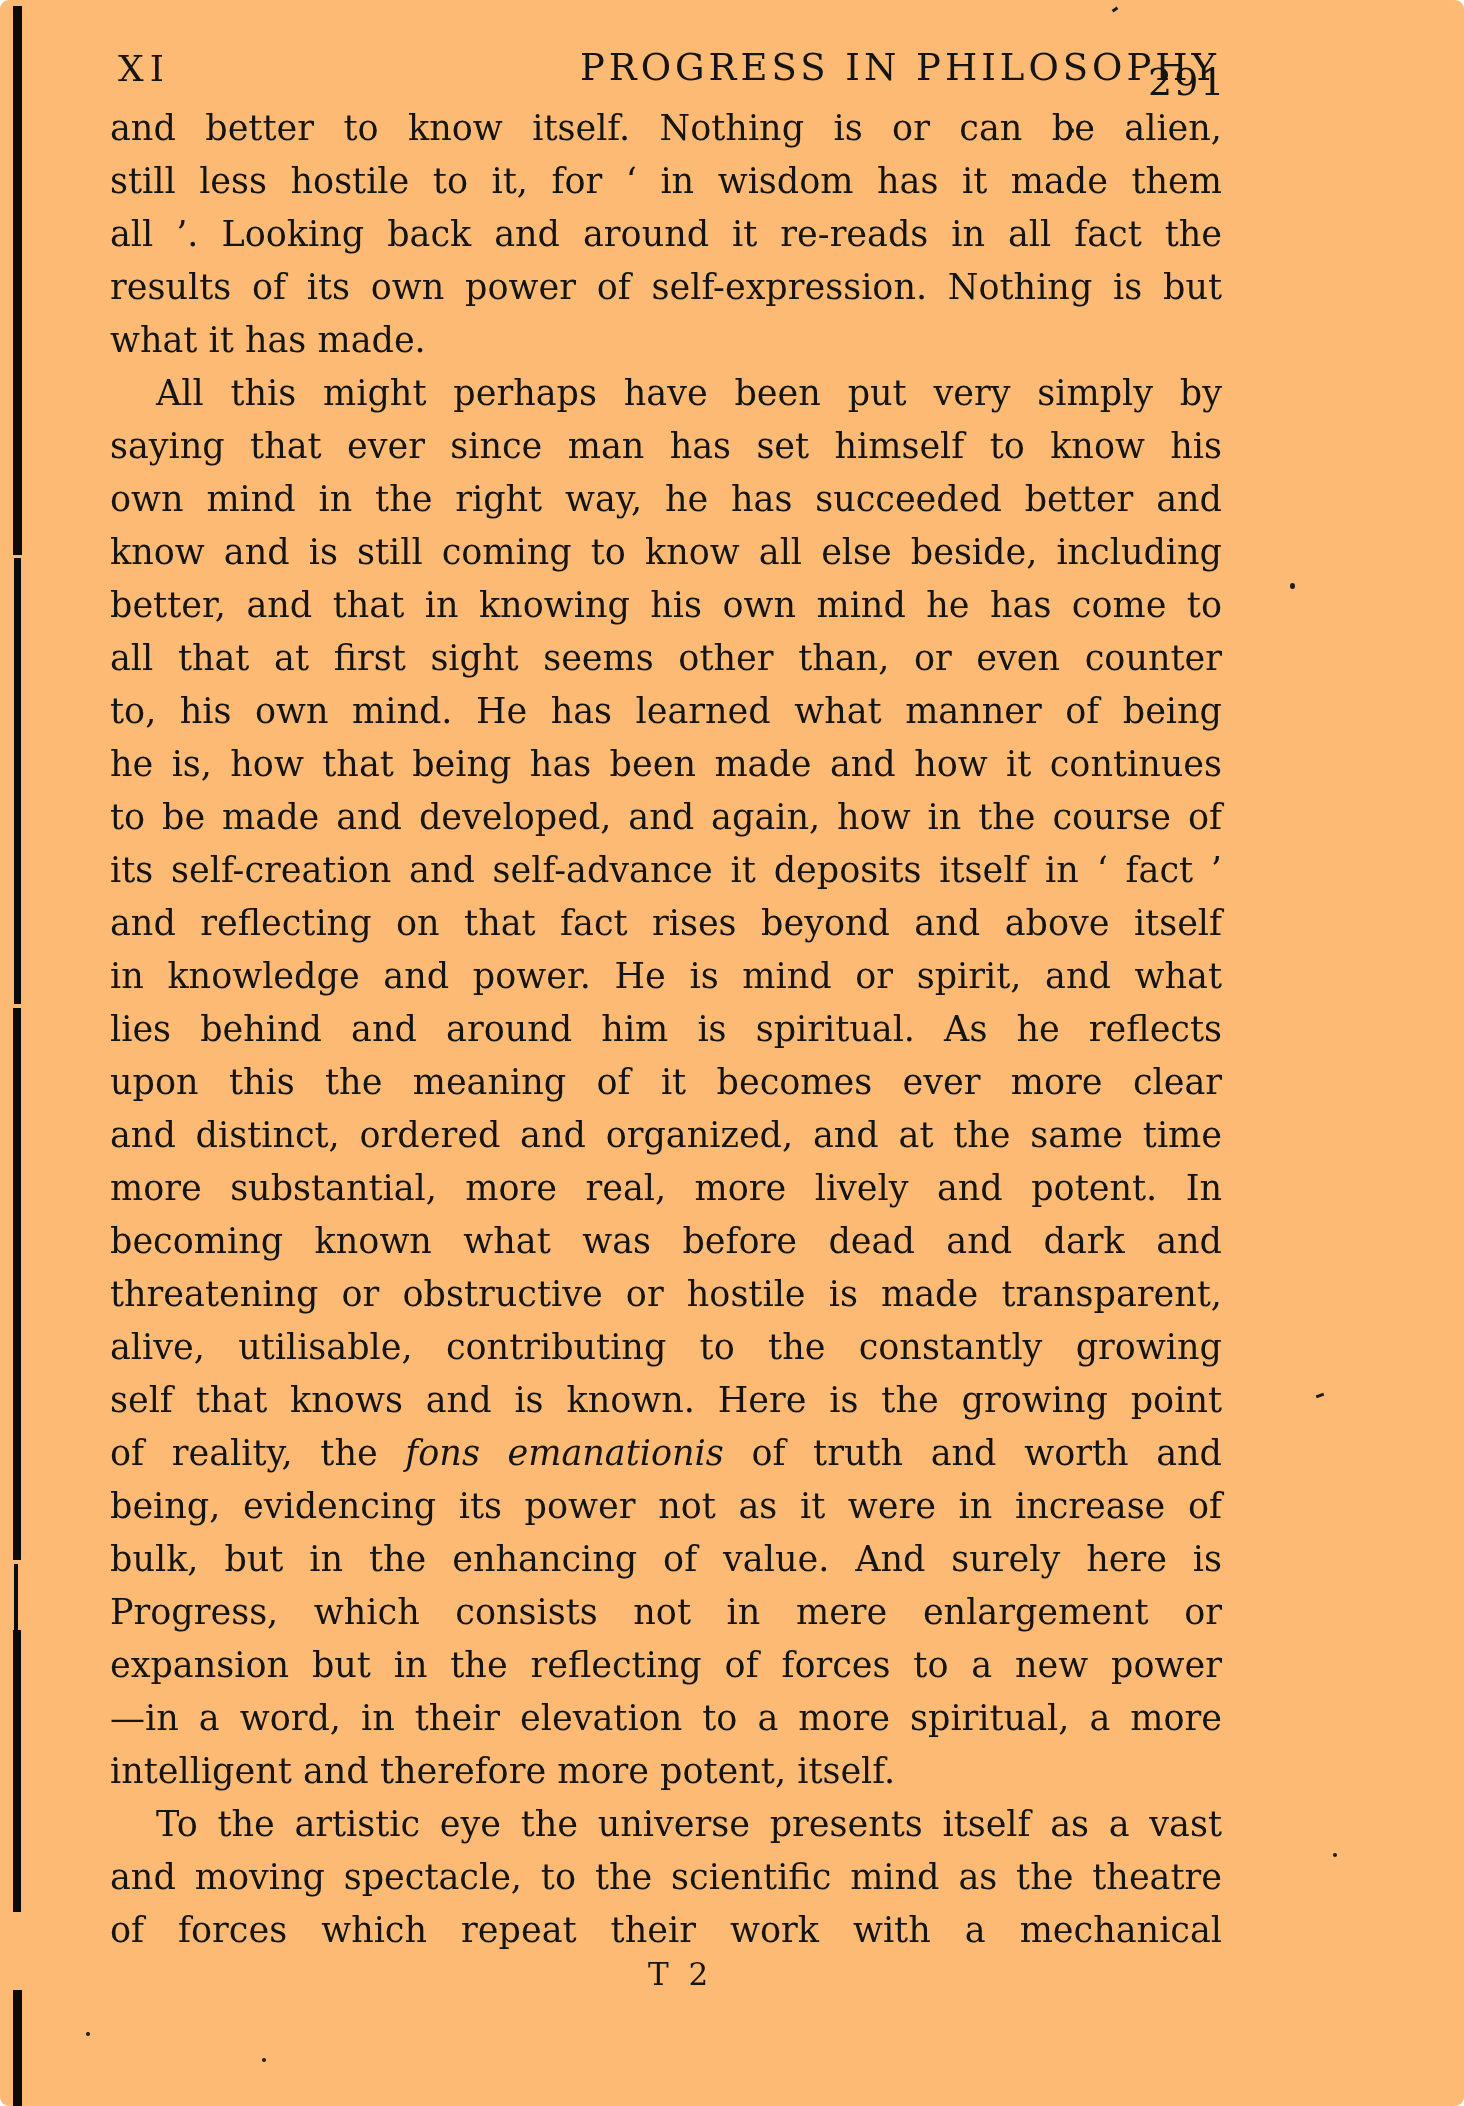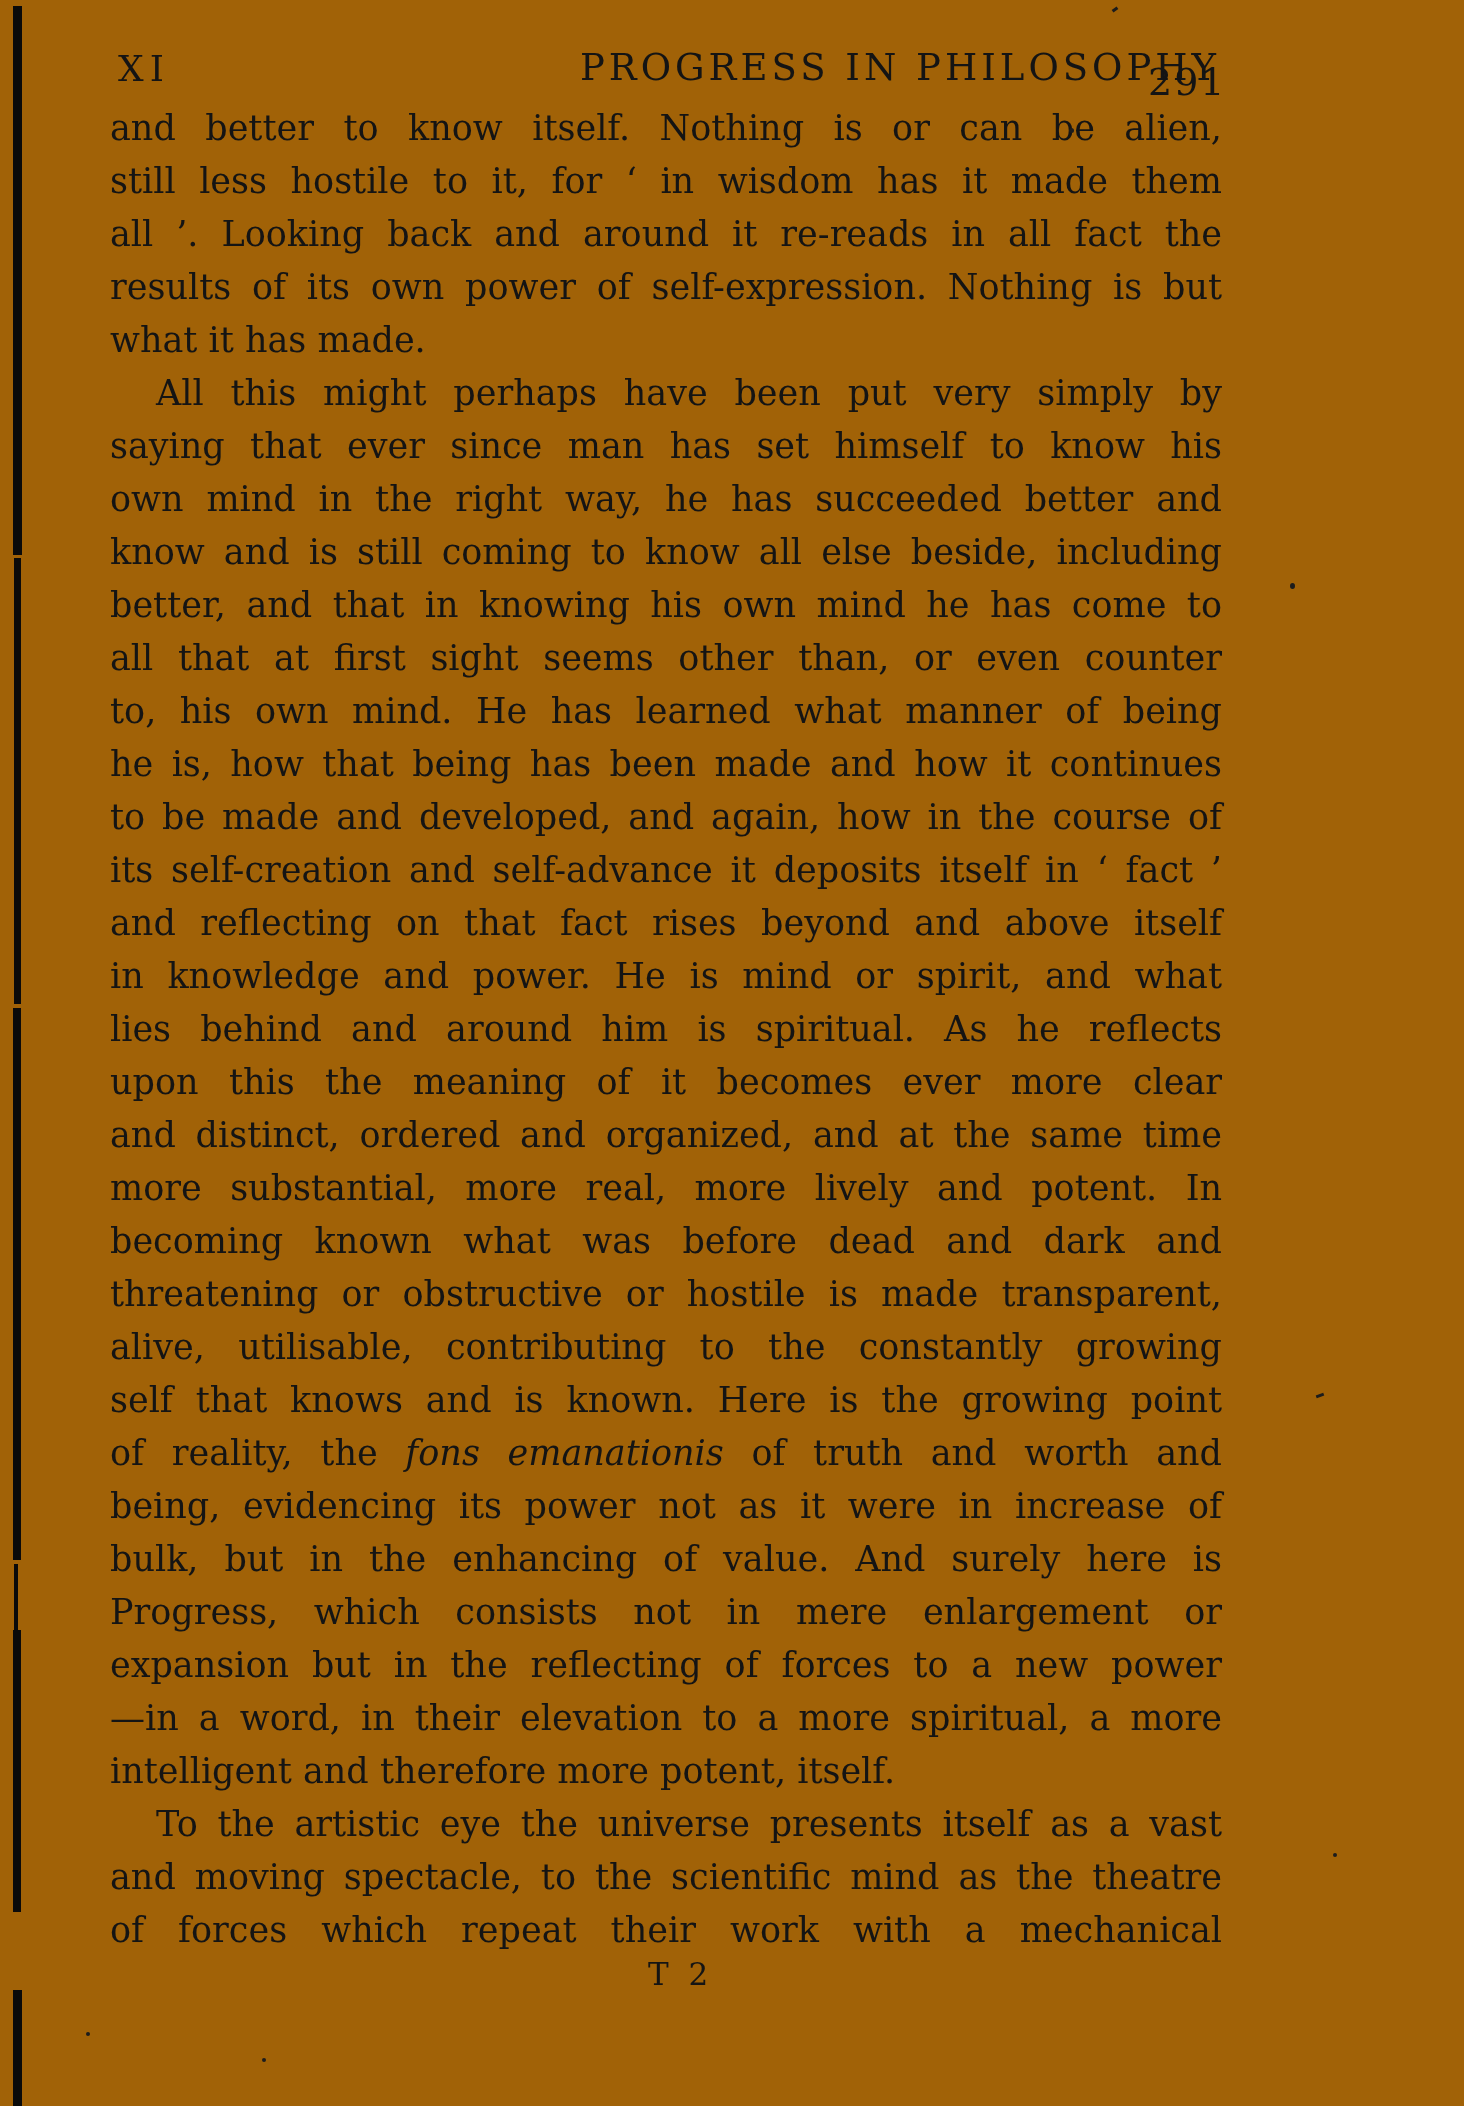--- a/index.html
+++ b/index.html
@@ -3,21 +3,21 @@
 <meta charset="utf-8">
 <style>
   html,body{margin:0;padding:0;}
   body{
     width:1464px;height:2106px;position:relative;
     background:#ffffff;
     font-family:"DejaVu Serif","Liberation Serif",serif;
     color:#141414;
     overflow:hidden;
   }
-  .page{position:absolute;inset:0;background:#a16207;}
+  .page{position:absolute;inset:0;background:#fdba74;border-radius:9px;}
   
   .edge{position:absolute;background:#0a0a0a;}
   
   .hdr-num{position:absolute;top:48px;left:118px;font-size:36px;letter-spacing:6px;}
   .hdr-title{position:absolute;top:46px;left:110px;width:1110px;text-align:right;
     font-size:37px;letter-spacing:4px;white-space:nowrap;}
   .hdr-page{position:absolute;top:60px;left:1148px;font-size:38px;letter-spacing:2px;}
   
   .body-block{
     position:absolute;left:110px;top:102px;width:1112px;

